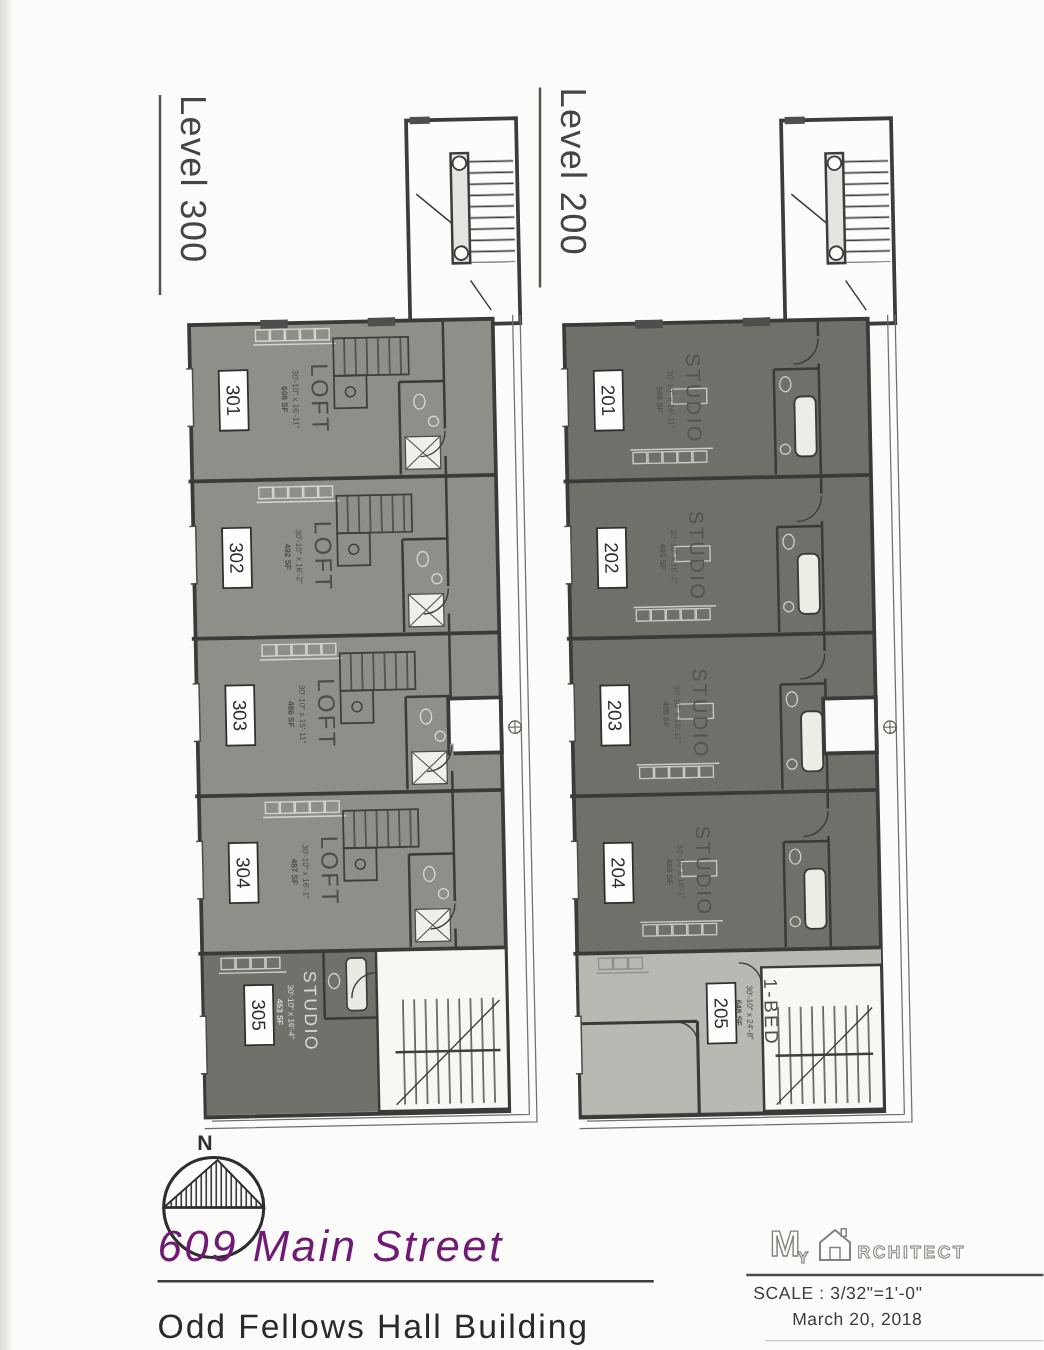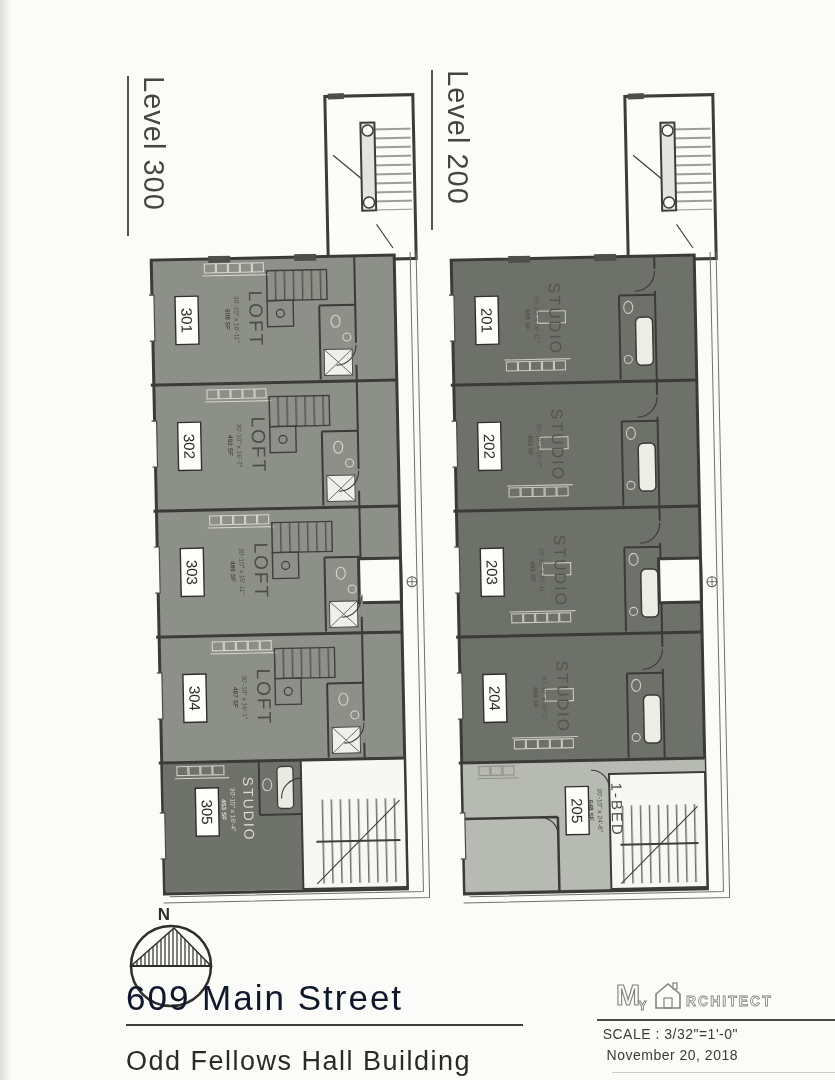--- a/index.html
+++ b/index.html
@@ -9,21 +9,21 @@
         background:linear-gradient(90deg,#dcdcd9,rgba(222,222,219,0));}
   .level-label{position:absolute;transform:rotate(90deg);transform-origin:0 0;
         font-size:29px;letter-spacing:1px;color:#454543;white-space:nowrap;
         width:160px;border-bottom:2px solid #56544f;padding-bottom:8px;}
   .plan{position:absolute;width:296px;height:816px;transform:rotate(-1.2deg);
         transform-origin:10px 10px;}
   .plan svg{position:absolute;}
   .tower{left:177px;top:0;}
   .body{left:0;top:160px;}
   .title-block{position:absolute;left:126px;top:978px;width:470px;}
-  .addr{font-size:35px;letter-spacing:2px;color:#0f172a;}
+  .addr{font-size:35px;letter-spacing:2px;color:#701a75;font-style:italic;}
   .rule1{width:397px;height:2px;background:#3c3c3a;margin-top:6px;}
   .bldg{font-size:27px;letter-spacing:1.5px;color:#2a2a28;margin-top:20px;}
   .arch-block{position:absolute;left:560px;top:978px;width:275px;}
   .rule2{position:absolute;left:37px;top:41px;width:238px;height:2px;background:#4a4a48;}
   .scale-date{position:absolute;left:0;top:46px;width:178px;text-align:right;
         font-size:14px;color:#3b3b39;line-height:21px;letter-spacing:0.5px;}
   .rule3{position:absolute;left:612px;top:1072px;width:223px;height:1px;background:#cbcbc8;}
   text{font-family:"Liberation Sans",sans-serif;}
 </style>
 </head>
@@ -342,17 +342,17 @@
       <g transform="translate(42,4)">
         <path d="M2,26 V12 L14,2 L26,12 V26 Z" fill="#fdfdfb" stroke="#82827f" stroke-width="1.6"></path>
         <rect x="19" y="1" width="4" height="6" fill="#fdfdfb" stroke="#82827f" stroke-width="1.2"></rect>
         <rect x="10" y="16" width="8" height="10" fill="none" stroke="#82827f" stroke-width="1.2"></rect>
       </g>
       <text x="74" y="28" font-size="14" font-weight="bold" letter-spacing="2" fill="#fbfbf8" stroke="#82827f" stroke-width="0.8">RCHITECT</text>
     </svg>
     <div class="rule2"></div>
     <div class="scale-date">
       <div>SCALE : 3/32"=1'-0"</div>
-      <div>November 20, 2018</div>
+      <div>March 20, 2018</div>
     </div>
   </div>
   <div class="rule3"></div>
 </div>
 
 </body></html>

